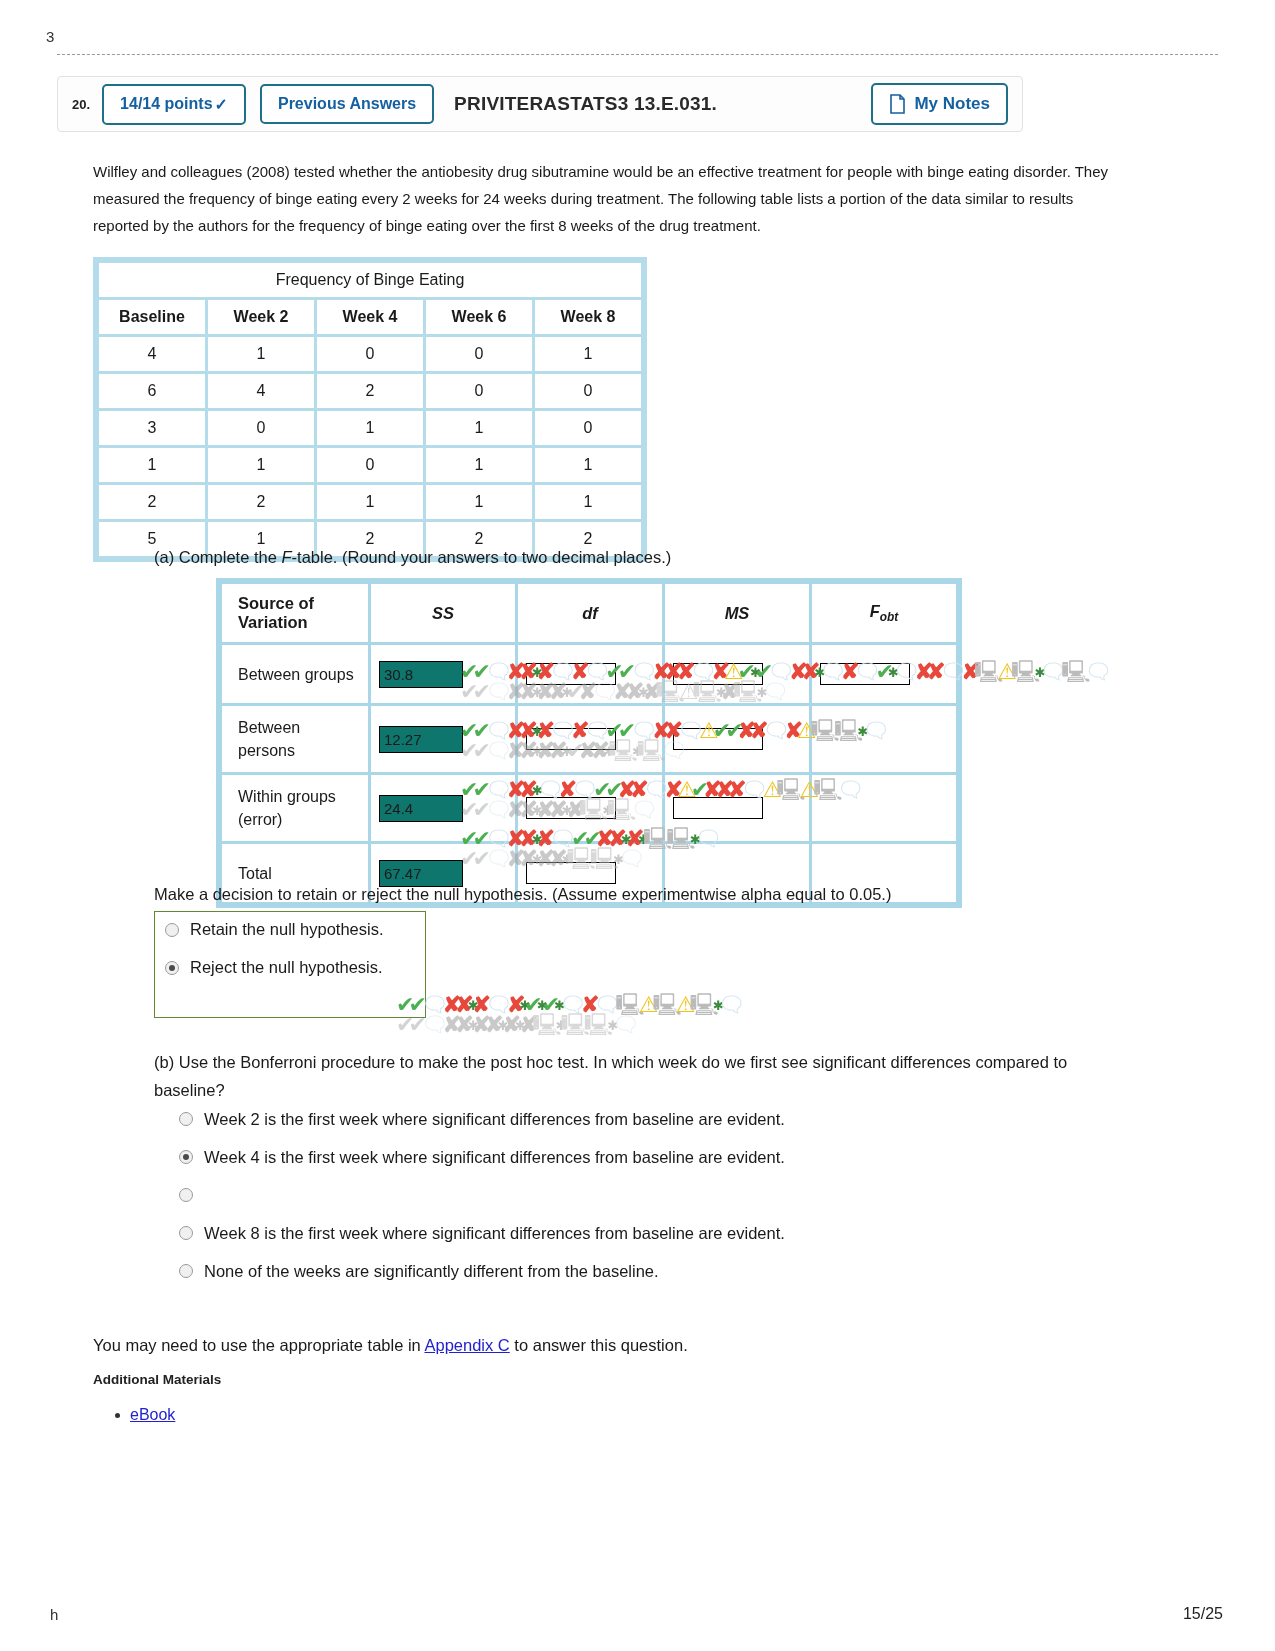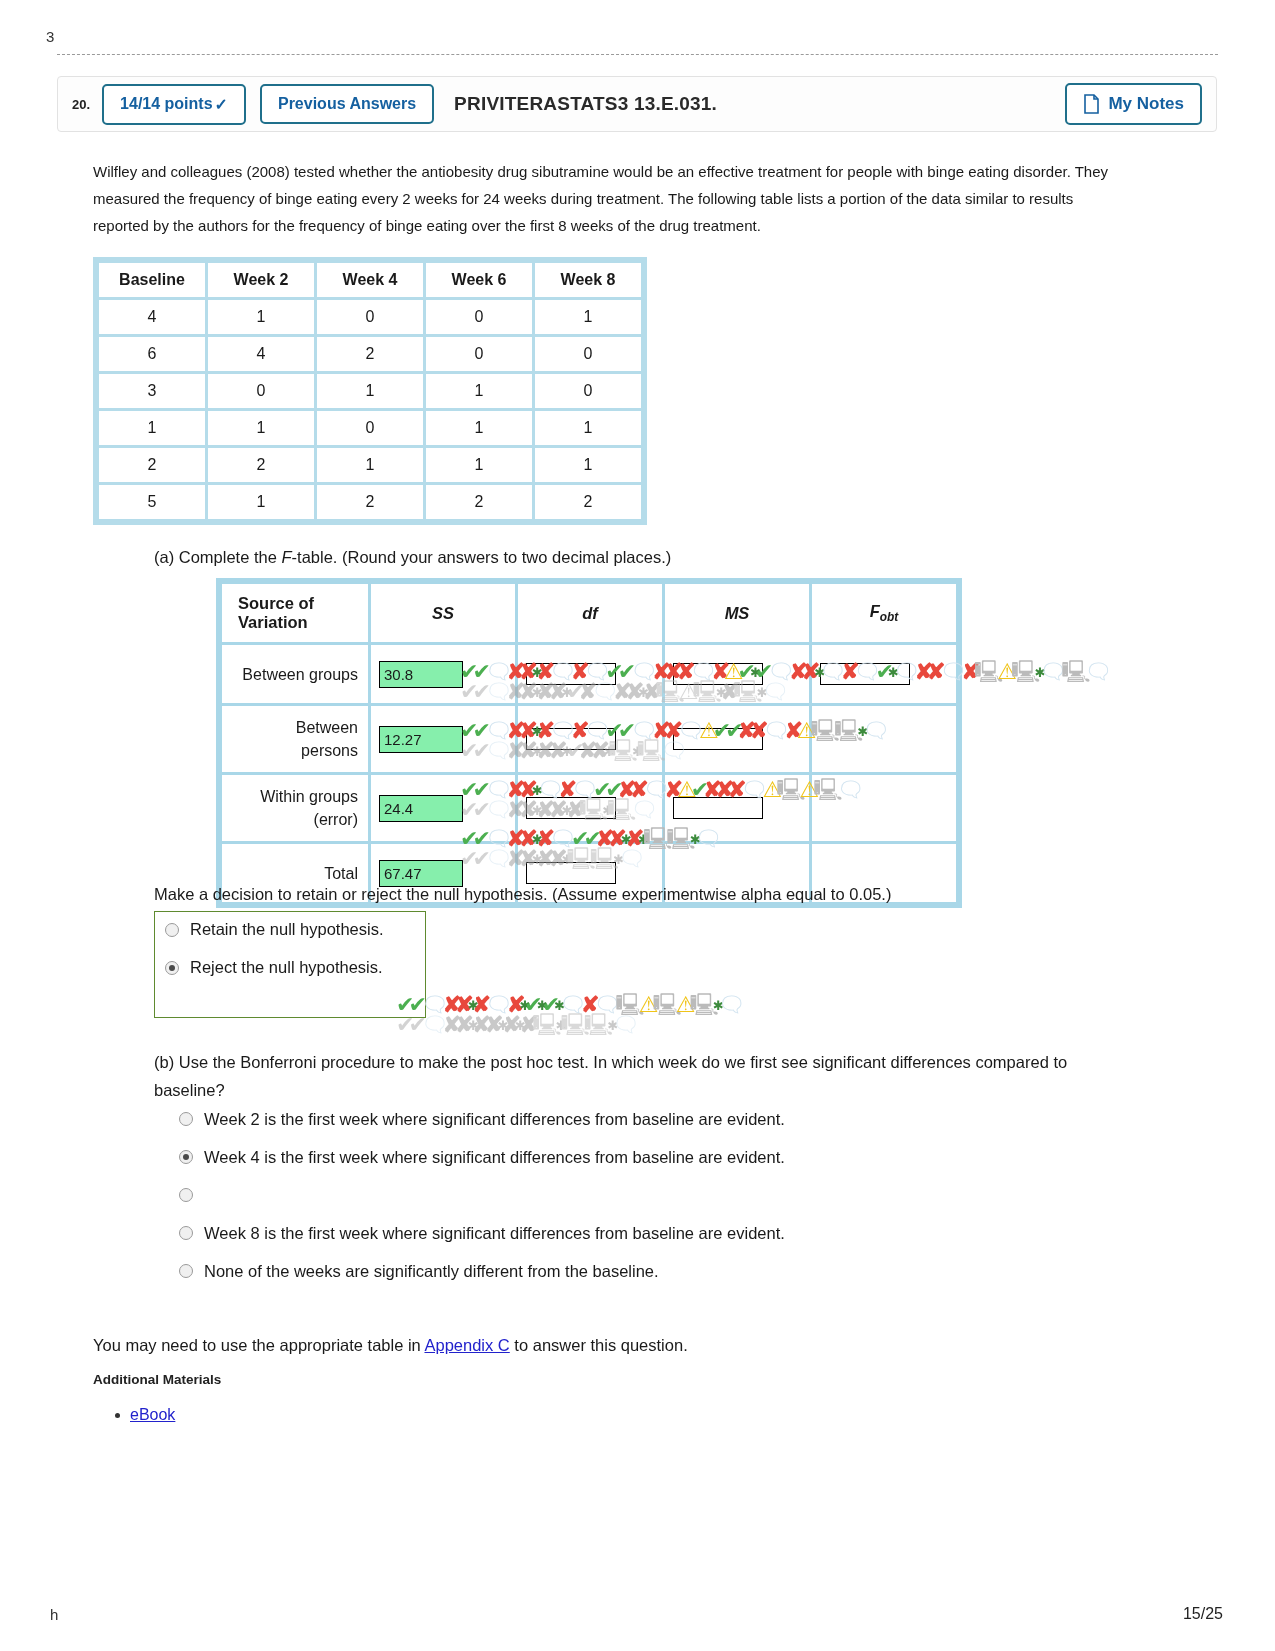--- a/index.html
+++ b/index.html
@@ -44,21 +44,21 @@
     bottom: 28px;
     font-size: 16px;
     color: #222;
   }
 
   
   .qheader {
     position: absolute;
     left: 57px;
     top: 76px;
-    width: 1160px;
+    width: 966px;
     height: 56px;
     box-sizing: border-box;
     border: 1px solid #e2e2e2;
     border-radius: 4px;
     background: #fdfdfd;
     display: flex;
     align-items: center;
     padding: 16px 14px;
   }
   .q-num {
@@ -188,35 +188,35 @@
     font-size: 16.5px;
   }
   .th-src {
     text-align: left !important;
     padding-left: 16px;
     width: 120px;
   }
   .th-ital { font-style: italic; font-weight: bold; }
   .th-ital sub { font-style: italic; font-size: 0.72em; }
   .ftbl .rowlabel {
-    text-align: right;
+    text-align: left;
     padding: 10px 10px 10px 16px;
     width: 120px;
     line-height: 23px;
   }
   .ftbl .cell {
     padding: 6px 8px;
     width: 128px;
     height: 46px;
     position: relative;
   }
   .ansbox {
     display: inline-block;
     border: 1px solid #000000;
-    background: #86efac;
+    background: #0f766e;
     width: 78px;
     height: 25px;
     line-height: 25px;
     font-size: 15px;
     padding-left: 4px;
     box-sizing: content-box;
     text-align: left;
     vertical-align: middle;
   }
   .ansbox-empty {
@@ -388,20 +388,23 @@
     </span>
     <span>My Notes</span>
   </div>
 </div>
 
 <div class="prompt">Wilfley and colleagues (2008) tested whether the antiobesity drug sibutramine would be an effective treatment for people with binge eating disorder. They measured the frequency of binge eating every 2 weeks for 24 weeks during treatment. The following table lists a portion of the data similar to results reported by the authors for the frequency of binge eating over the first 8 weeks of the drug treatment.</div>
 
 <div class="data-table-wrap">
   <table class="tbl">
     <tbody>
+        <tr>
+      <td class="tbl-title" colspan="5">Frequency of Binge Eating</td>
+    </tr>
     <tr>
       <th class="col-w">Baseline</th>
       <th class="col-w">Week 2</th>
       <th class="col-w">Week 4</th>
       <th class="col-w">Week 6</th>
       <th class="col-w">Week 8</th>
     </tr>
     <tr>
       <td>4</td>
       <td>1</td>

